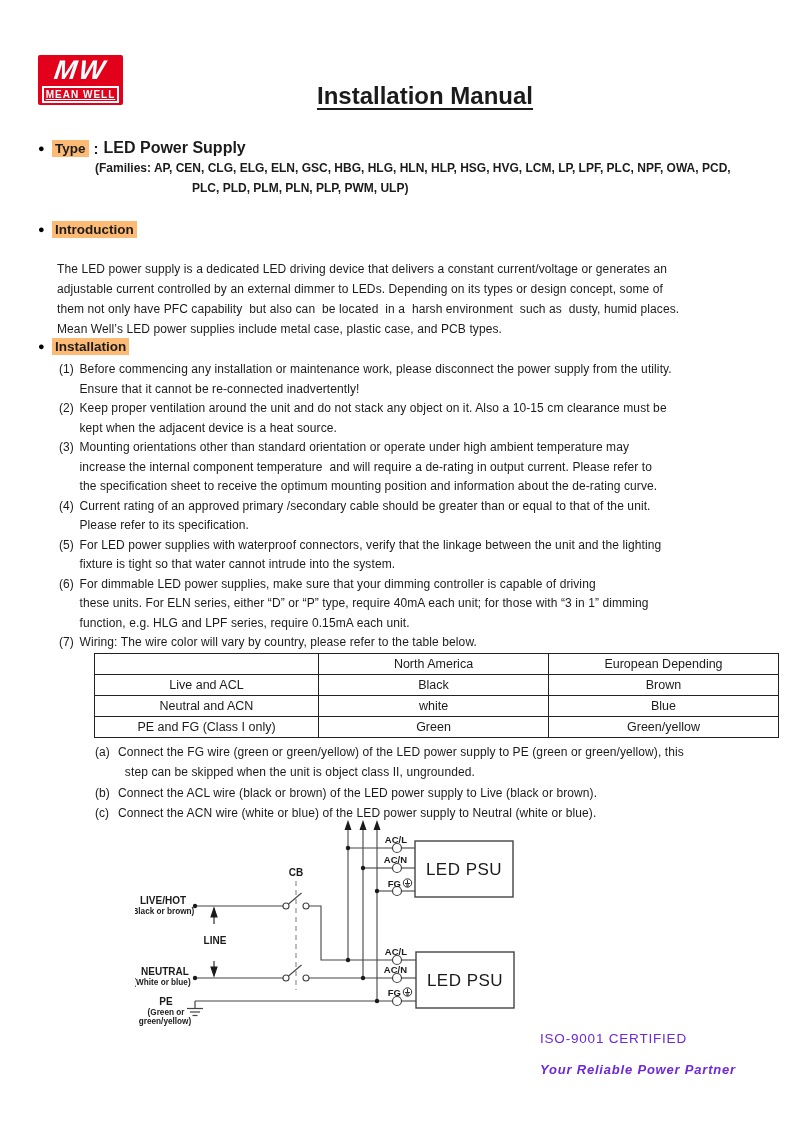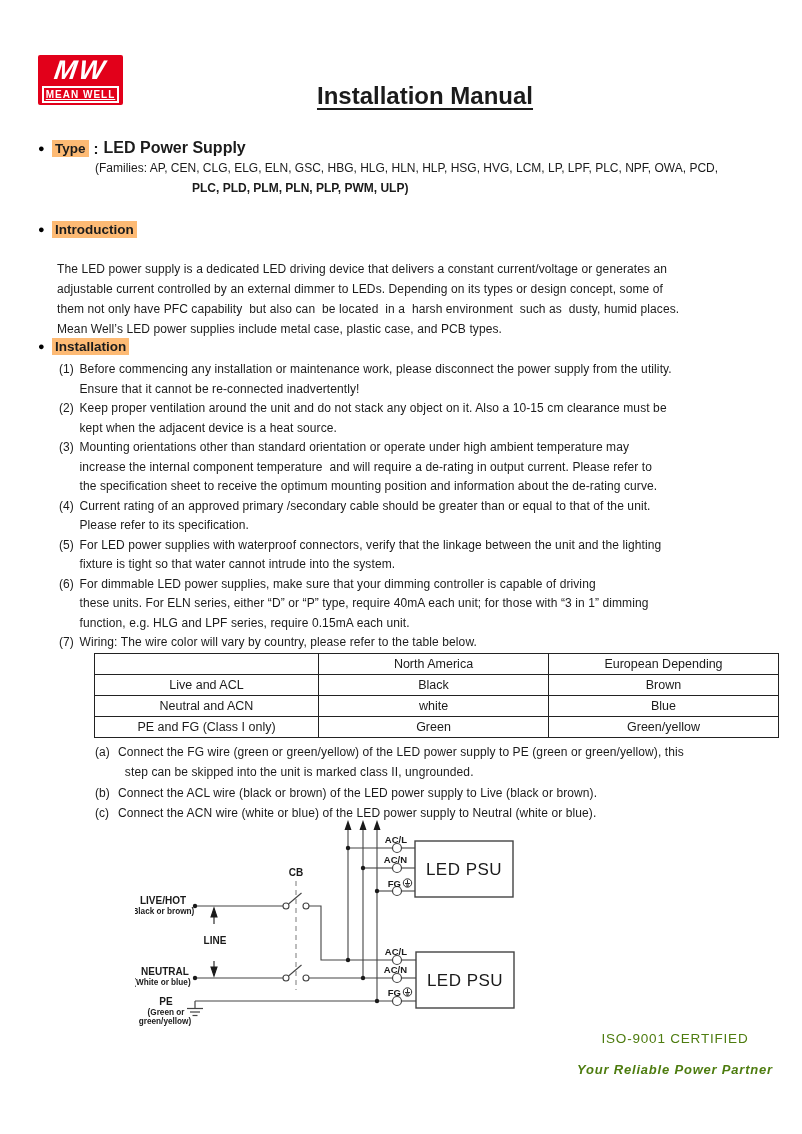--- a/index.html
+++ b/index.html
@@ -35,21 +35,21 @@
   .hrow { display:flex; align-items:center; height:20px; }
   .bullet { width:14px; font-size:11px; line-height:20px; color:#000; flex:none; }
   .hl {
     background:#fdba74; font-weight:bold; font-size:13.5px; padding:1px 3px;
   }
   .line { white-space:pre; font-size:12px; line-height:19.5px; letter-spacing:0.1px; }
   
   .sec-type { top:138px; }
   .type-colon { font-weight:bold; font-size:15px; margin:0 5px; }
   .type-value { font-weight:bold; font-size:16px; }
-  .fam1 { margin-left:57px; font-weight:normal; font-size:12px; line-height:20px; white-space:pre; }
+  .fam1 { margin-left:57px; font-weight:bold; font-size:12px; line-height:20px; white-space:pre; }
   .fam2 { margin-left:154px; font-weight:bold; font-size:12px; line-height:20px; white-space:pre; }
   
   .sec-intro { top:219px; }
   .sec-intro .body { margin-left:19px; margin-top:20px; }
   .sec-intro .line { line-height:20px; }
   
   .sec-install { top:336px; }
   .items { margin-left:21px; margin-top:4px; }
   .item { display:flex; }
   .item .num { flex:none; width:20.5px; font-size:12px; line-height:19.5px; }
@@ -69,21 +69,21 @@
   .subitem .num { flex:none; width:23px; font-size:12px; line-height:20.5px; }
   .subitem .line { line-height:20.5px; }
   
   .diagram { position:absolute; left:135px; top:813px; }
   .diagram text { font-family:"Liberation Sans", sans-serif; fill:#1a1a1a; }
   .dlbl  { font-size:10px; font-weight:bold; }
   .dsub  { font-size:8.2px; font-weight:bold; }
   .dterm { font-size:9.5px; font-weight:bold; }
   .dpsu  { font-size:17px; letter-spacing:0.5px; }
   
-  .footer { position:absolute; top:1031px; left:565px; width:220px; text-align:center; color:#4d7c0f; }
+  .footer { position:absolute; top:1031px; left:540px; width:220px; color:#6d28d9; }
   .footer .iso { font-size:13.5px; letter-spacing:0.8px; }
   .footer .slogan { font-family:Liberation Sans, sans-serif; font-style:italic; font-weight:bold; font-size:13px; letter-spacing:0.8px; margin-top:16px; }
 </style>
 </head>
 <body>
 
 <div class="page">
 
   <div class="logo">
     <div class="mw">MW</div>
@@ -198,21 +198,21 @@
         <td>Green/yellow</td>
       </tr>
     </tbody>
       </table>
 
     <div class="subitems">
       <div class="subitem">
         <span class="num">(a)</span>
         <div>
           <div class="line">Connect the FG wire (green or green/yellow) of the LED power supply to PE (green or green/yellow), this</div>
-          <div class="line">  step can be skipped into the unit is marked class II, ungrounded.</div>
+          <div class="line">  step can be skipped when the unit is object class II, ungrounded.</div>
         </div>
       </div>
       <div class="subitem">
         <span class="num">(b)</span>
         <div>
           <div class="line">Connect the ACL wire (black or brown) of the LED power supply to Live (black or brown).</div>
         </div>
       </div>
       <div class="subitem">
         <span class="num">(c)</span>

